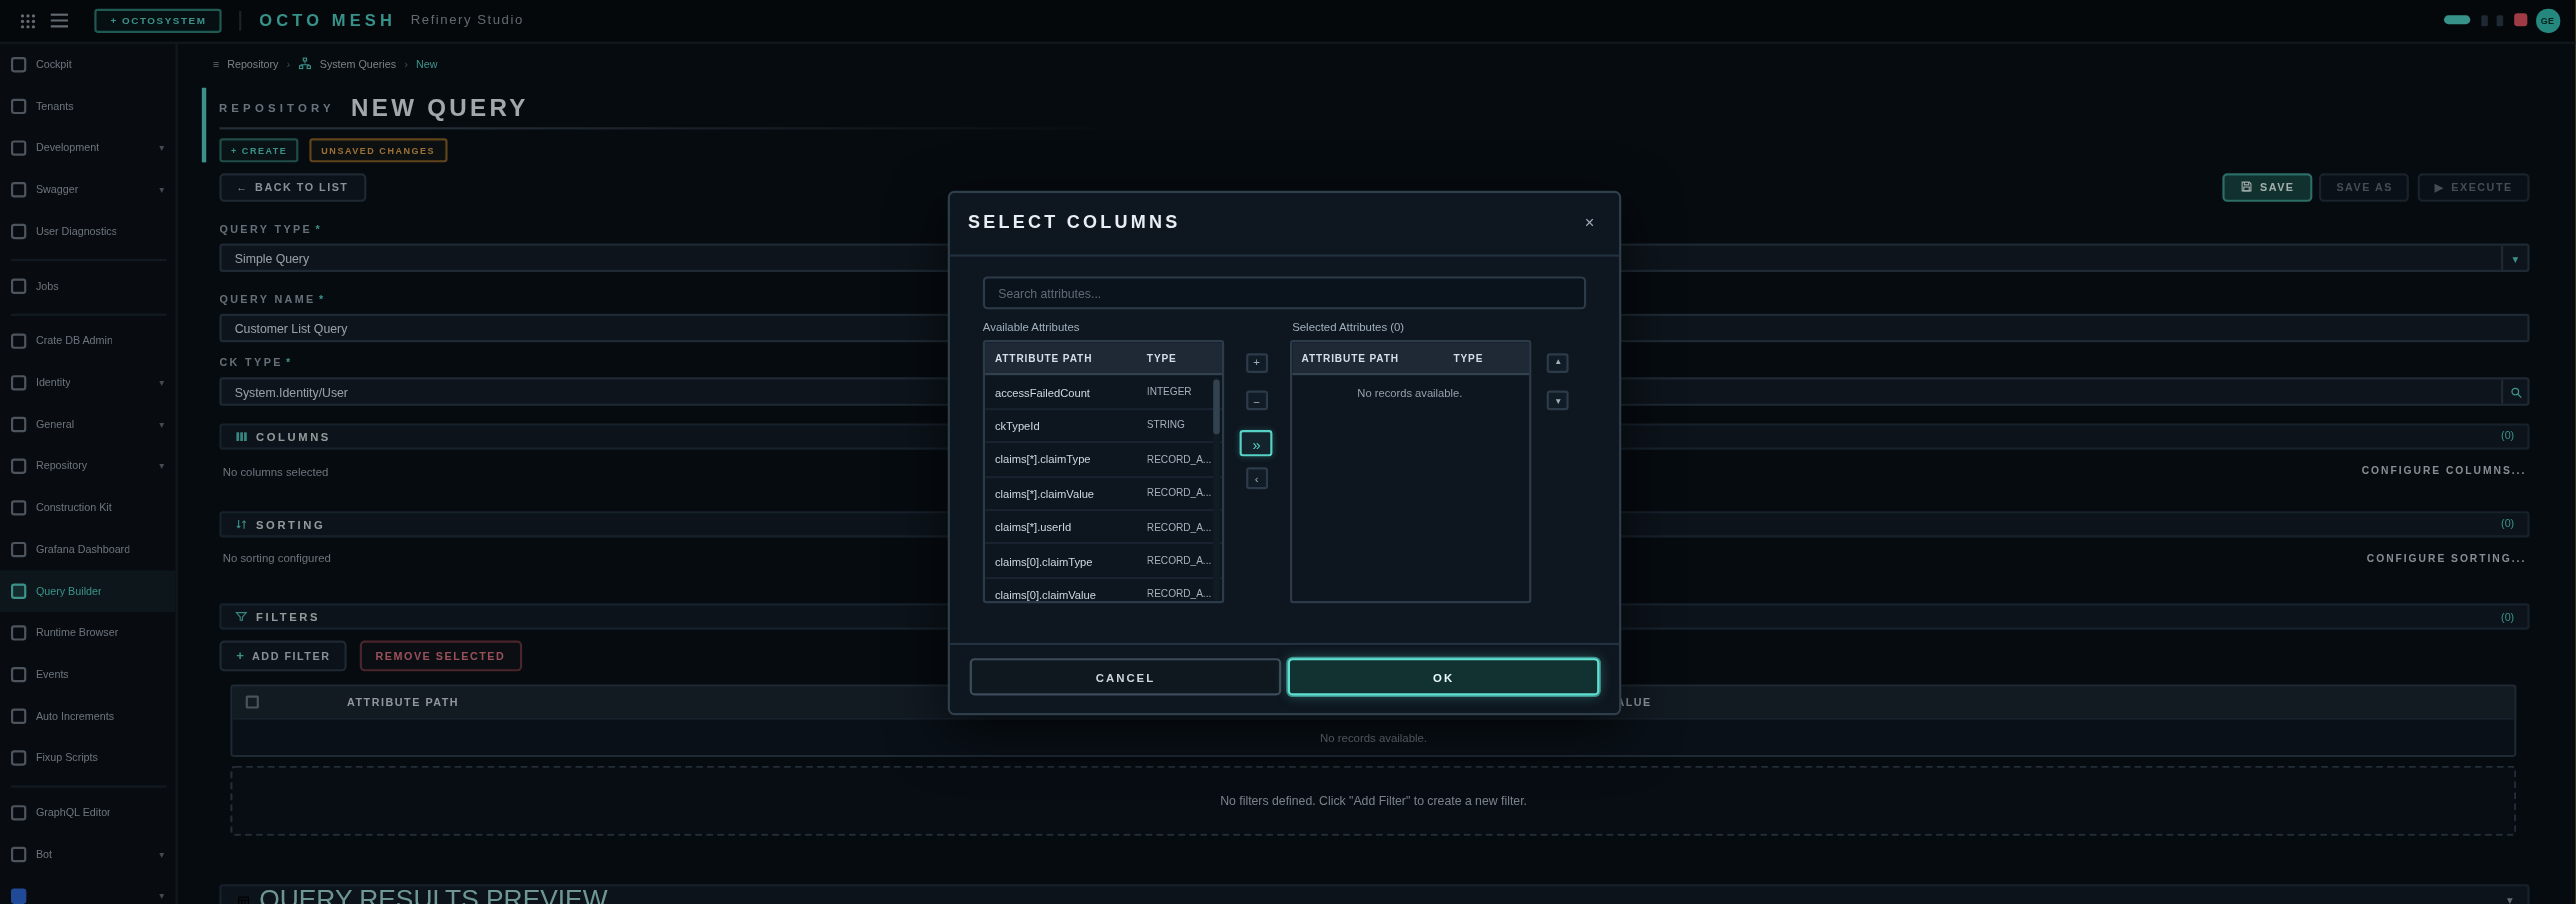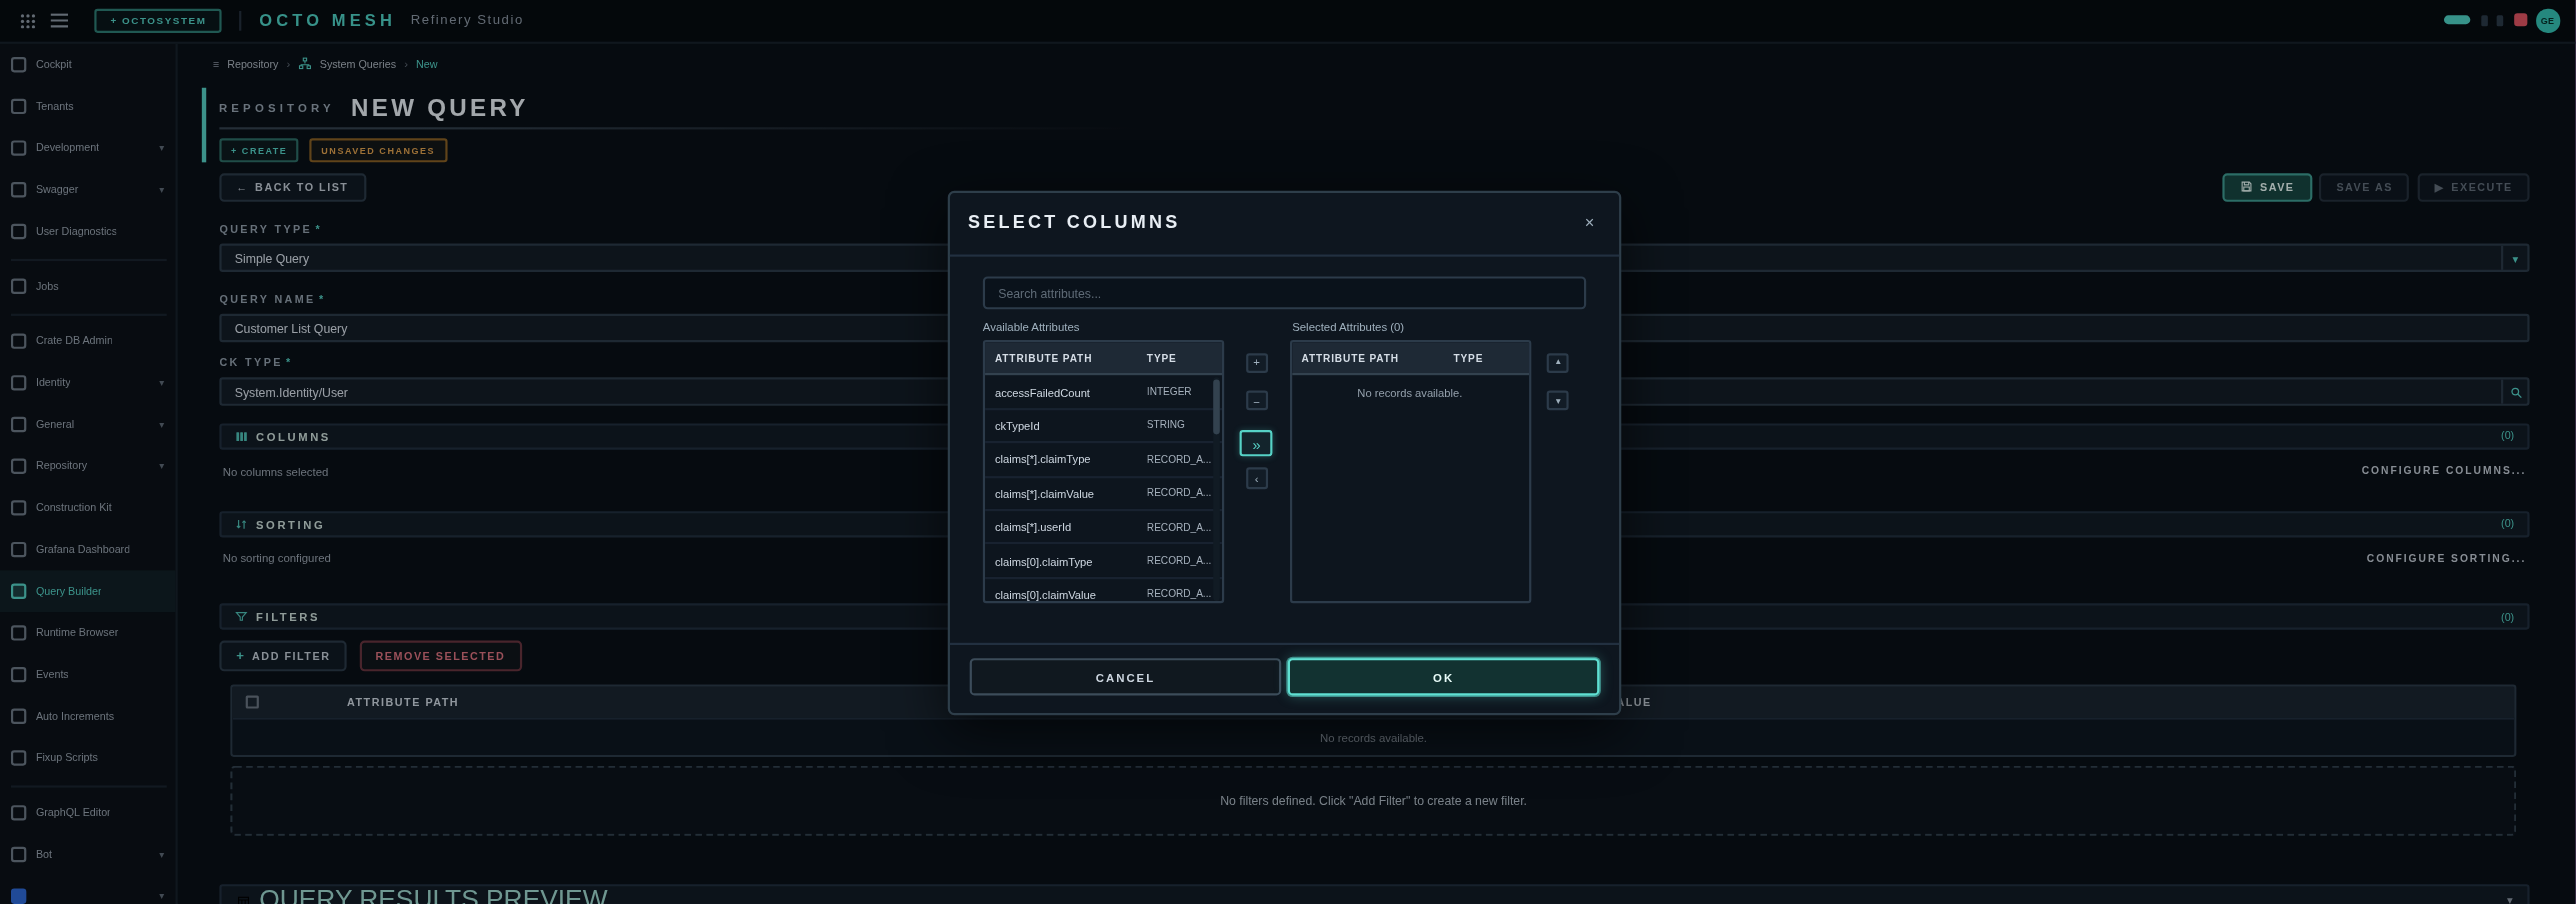--- a/index.html
+++ b/index.html
@@ -1,18 +1,18 @@
 <!DOCTYPE html>
 <html style="font-size:12px"><head>
 <meta charset="utf-8">
 <style>
   *{box-sizing:border-box;margin:0;padding:0;}
   html,body{background:#04070b;}
   body{font-family:"Liberation Sans",sans-serif;}
-  #viewport{position:relative;width:2576px;height:905px;overflow:hidden;background:#f0abfc;}
+  #viewport{position:relative;width:2576px;height:905px;overflow:hidden;background:#fde047;}
   #scale{position:absolute;left:0;top:0;width:1174px;height:412px;transform:scale(2.19388);transform-origin:0 0;background:#0a1017;overflow:hidden;}
 
   
   .topbar{position:absolute;left:0;top:0;width:1174px;height:19.5px;background:#070c11;border-bottom:0.7px solid #18222c;display:flex;align-items:center;padding:0 7.5px;z-index:3;}
   .tb-icon{color:#8d98a5;display:inline-flex;align-items:center;justify-content:center;width:10.5px;height:10.5px;margin-right:3.7px;}
   .octo-btn{margin-left:7.5px;border:0.7px solid #2f7f76;color:#56d2c6;background:rgba(86,210,198,.05);font-size:4.5px;font-weight:bold;letter-spacing:0.7px;padding:2.2px 6px;border-radius:1.5px;white-space:nowrap;}
   .tb-divider{width:0.7px;height:9px;background:#26323e;margin:0 8.2px;}
   .brand{color:#4fd1c5;font-size:7.5px;font-weight:bold;letter-spacing:1.9px;white-space:nowrap;}
   .brand-sub{color:#8d98a5;font-size:6px;letter-spacing:0.7px;margin-left:6.7px;white-space:nowrap;}
   .tb-right{margin-left:auto;display:flex;align-items:center;gap:4.5px;}

